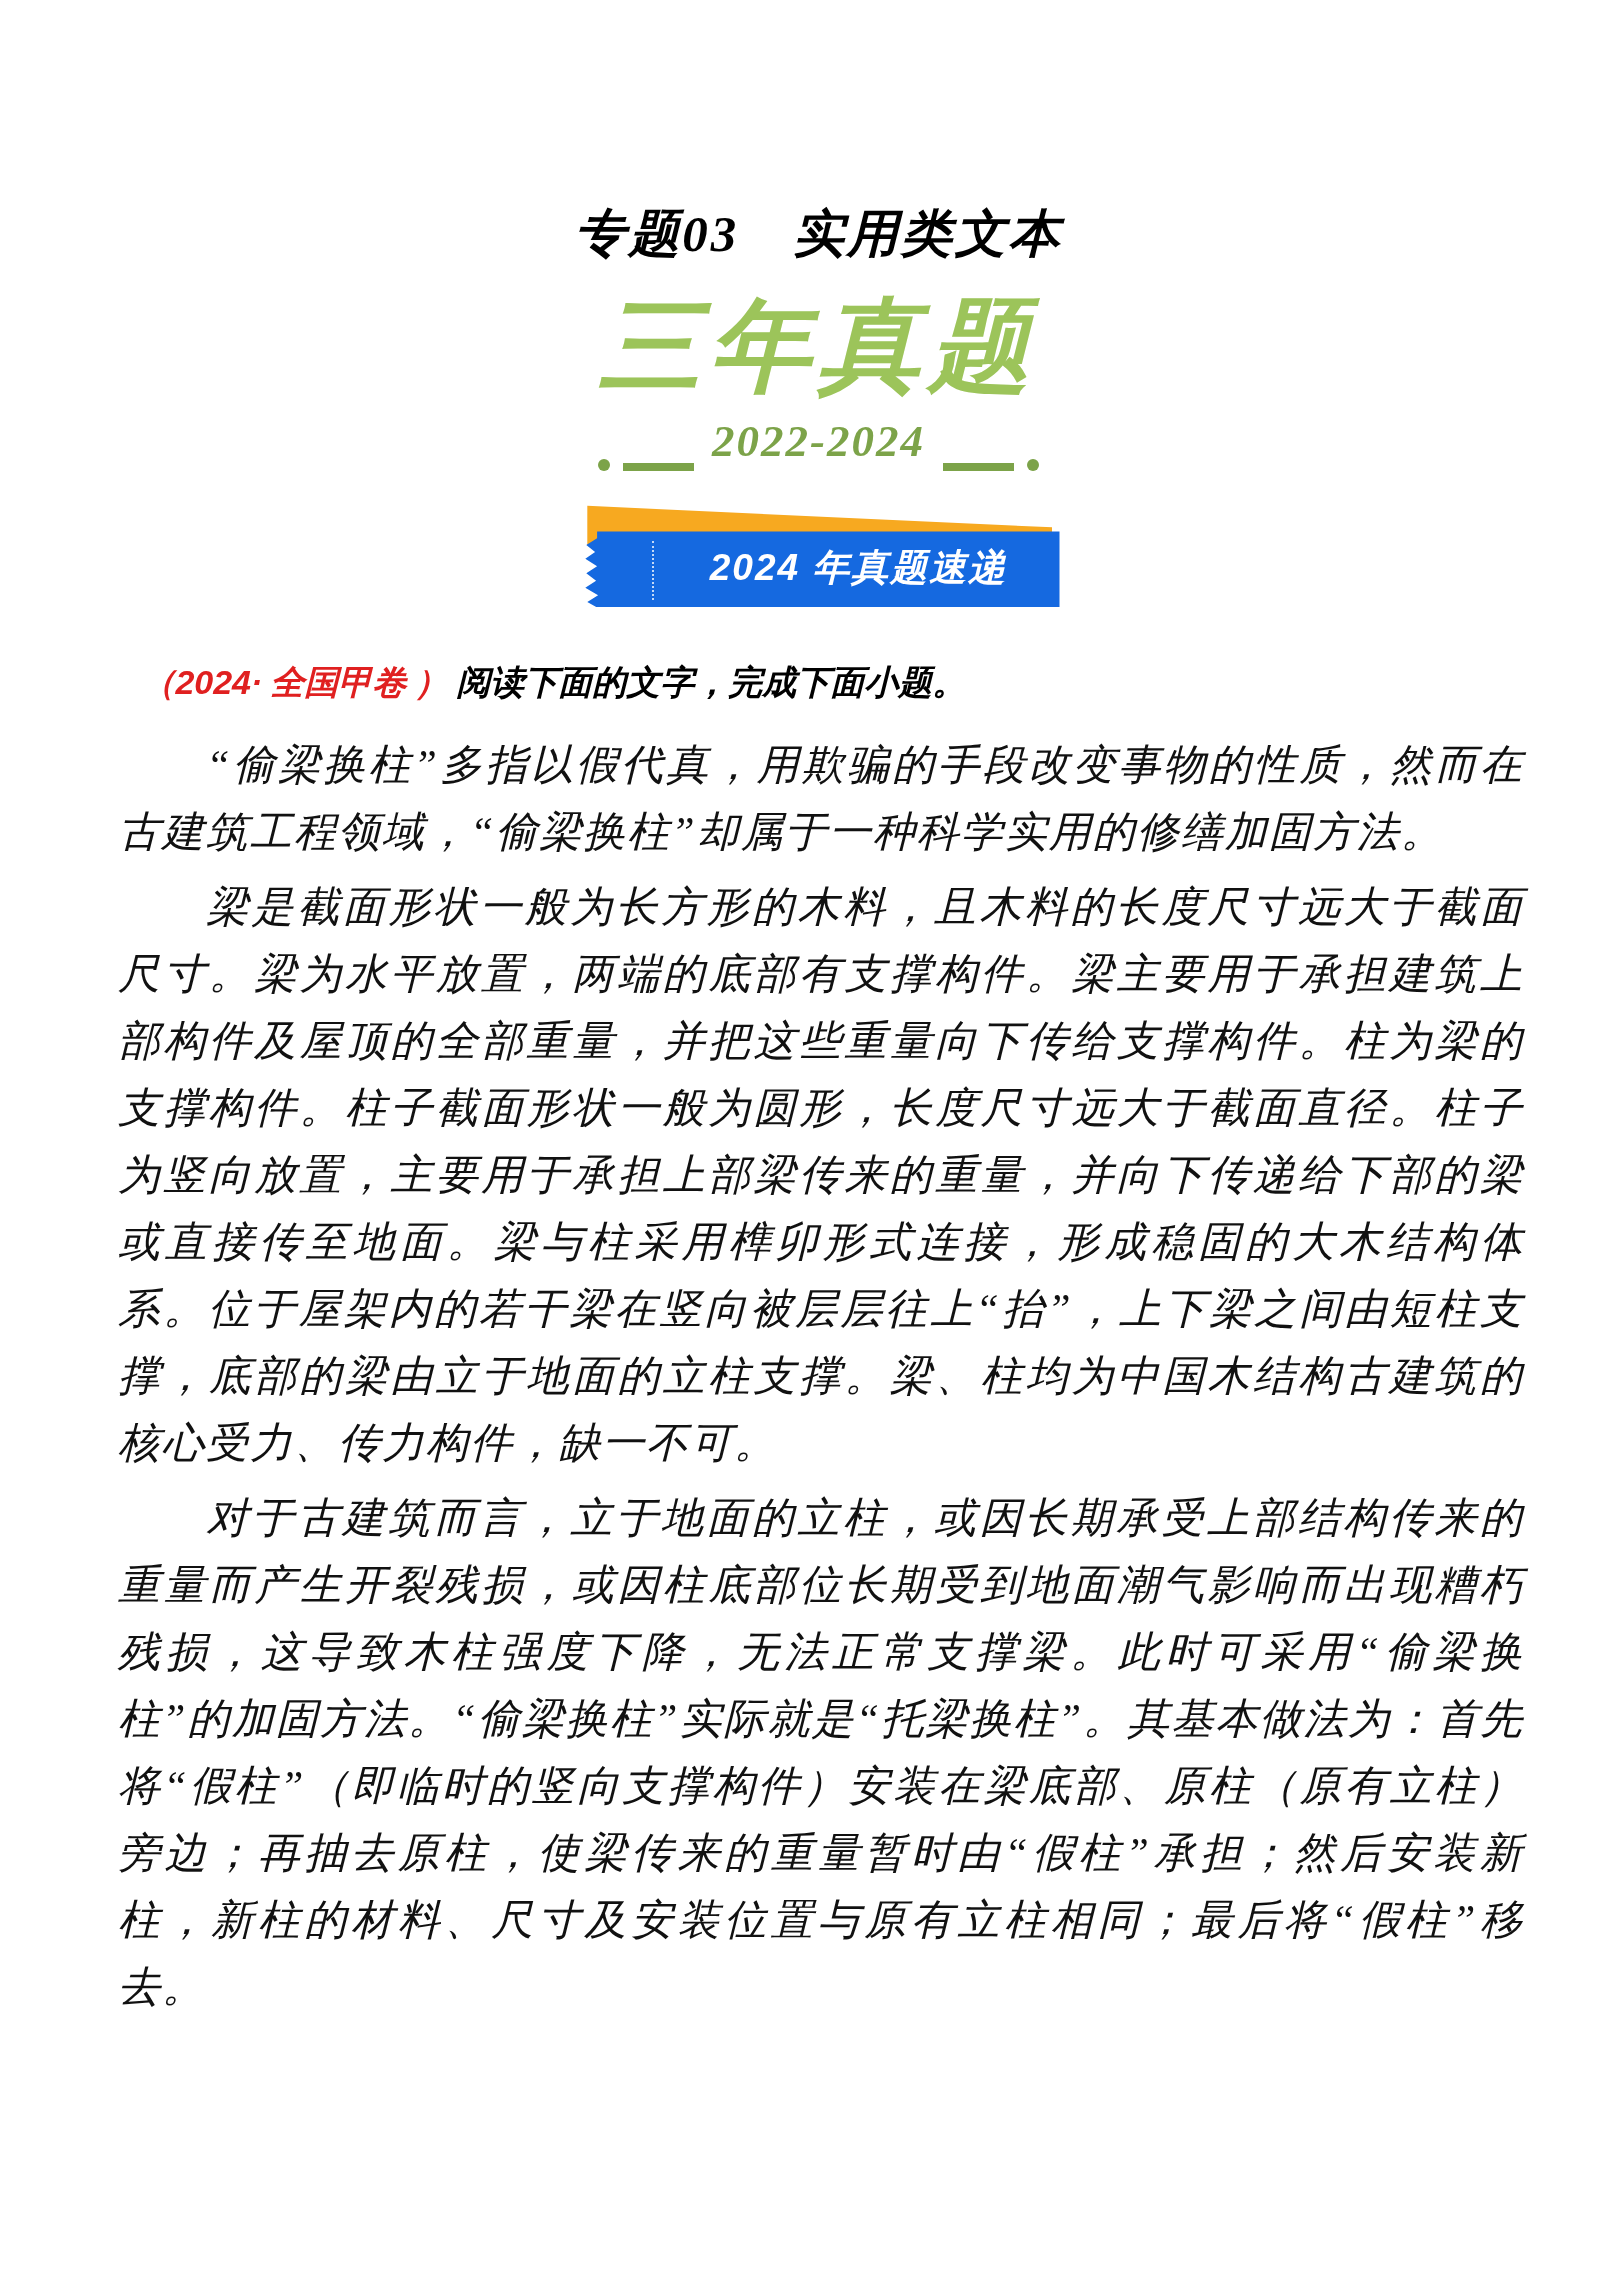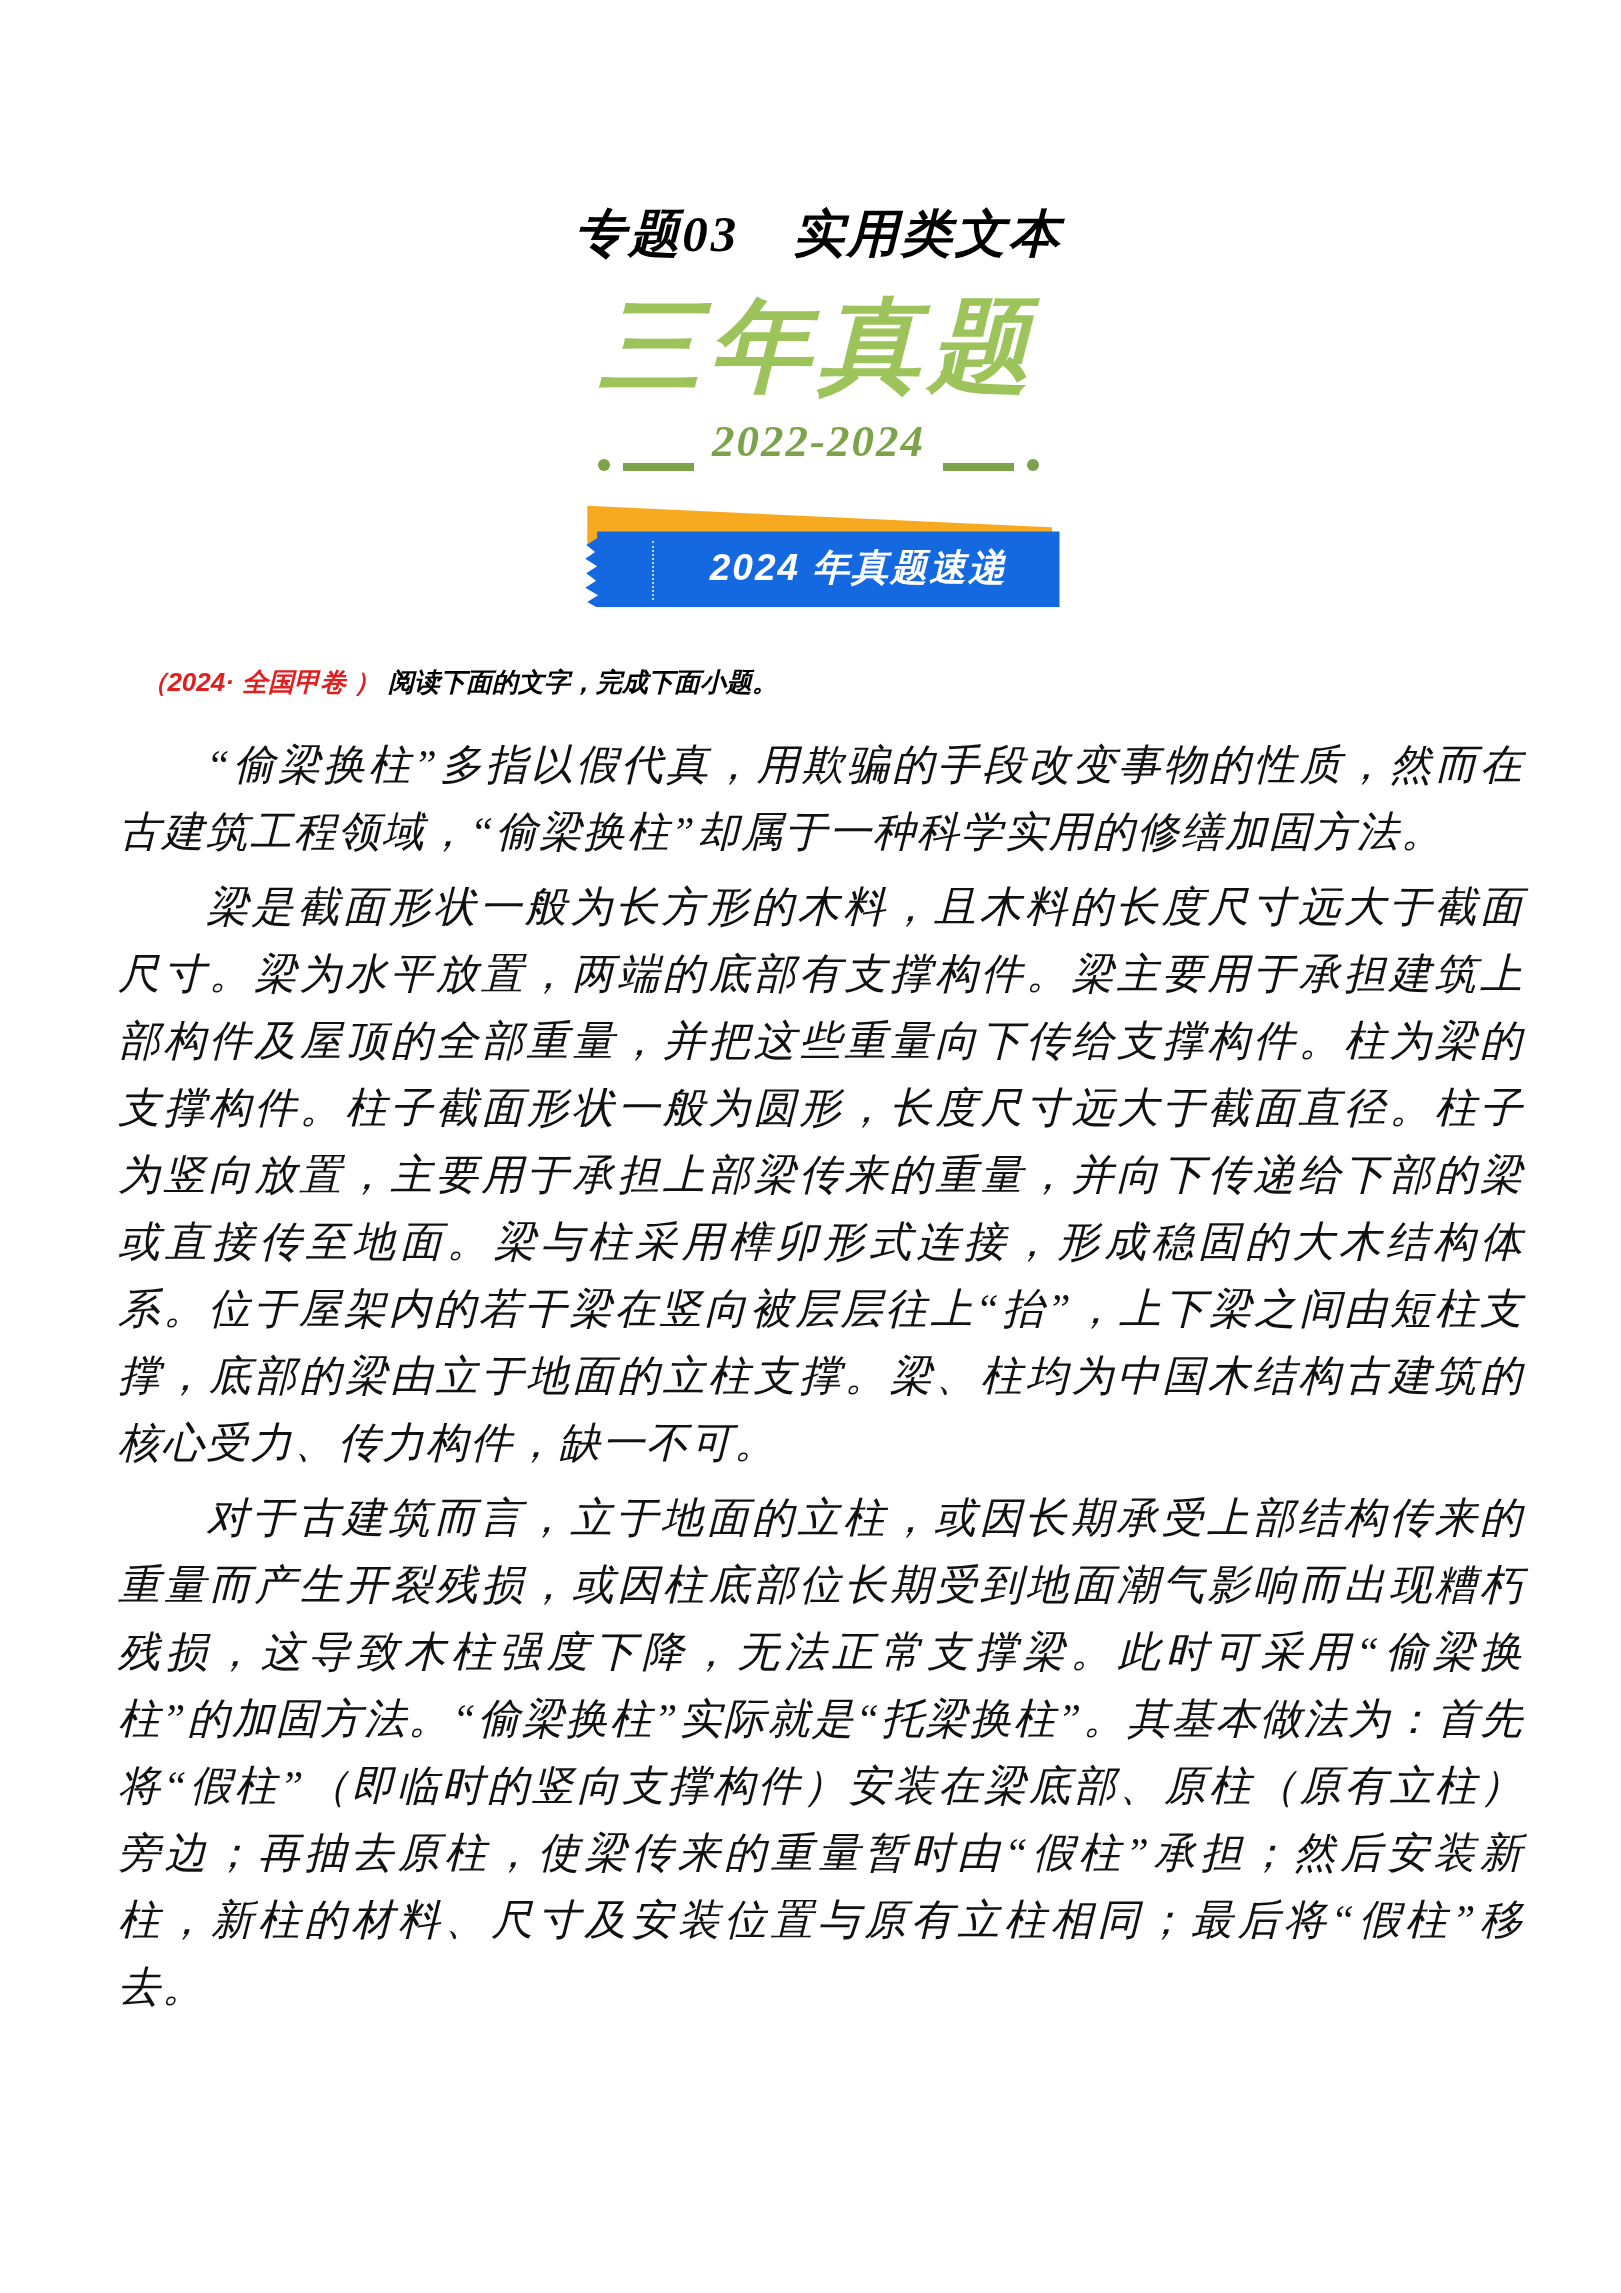--- a/index.html
+++ b/index.html
@@ -104,21 +104,21 @@
     font-weight: 700;
     letter-spacing: 2px;
     white-space: nowrap;
   }
 
   
   .question-line {
     margin: 47px 93px 0 98px;
     padding-left: 27.4px;
     font-family: "Liberation Sans", sans-serif;
-    font-size: 26px;
+    font-size: 34px;
     line-height: 47px;
     color: #000000;
     font-weight: 600;
   }
   .q-red { color: #e02020; font-weight: 700; }
   .q-red-bold { color: #e02020; font-weight: 900; }
 
   
   .article {
     margin: 13.7px 93px 0 98px;

